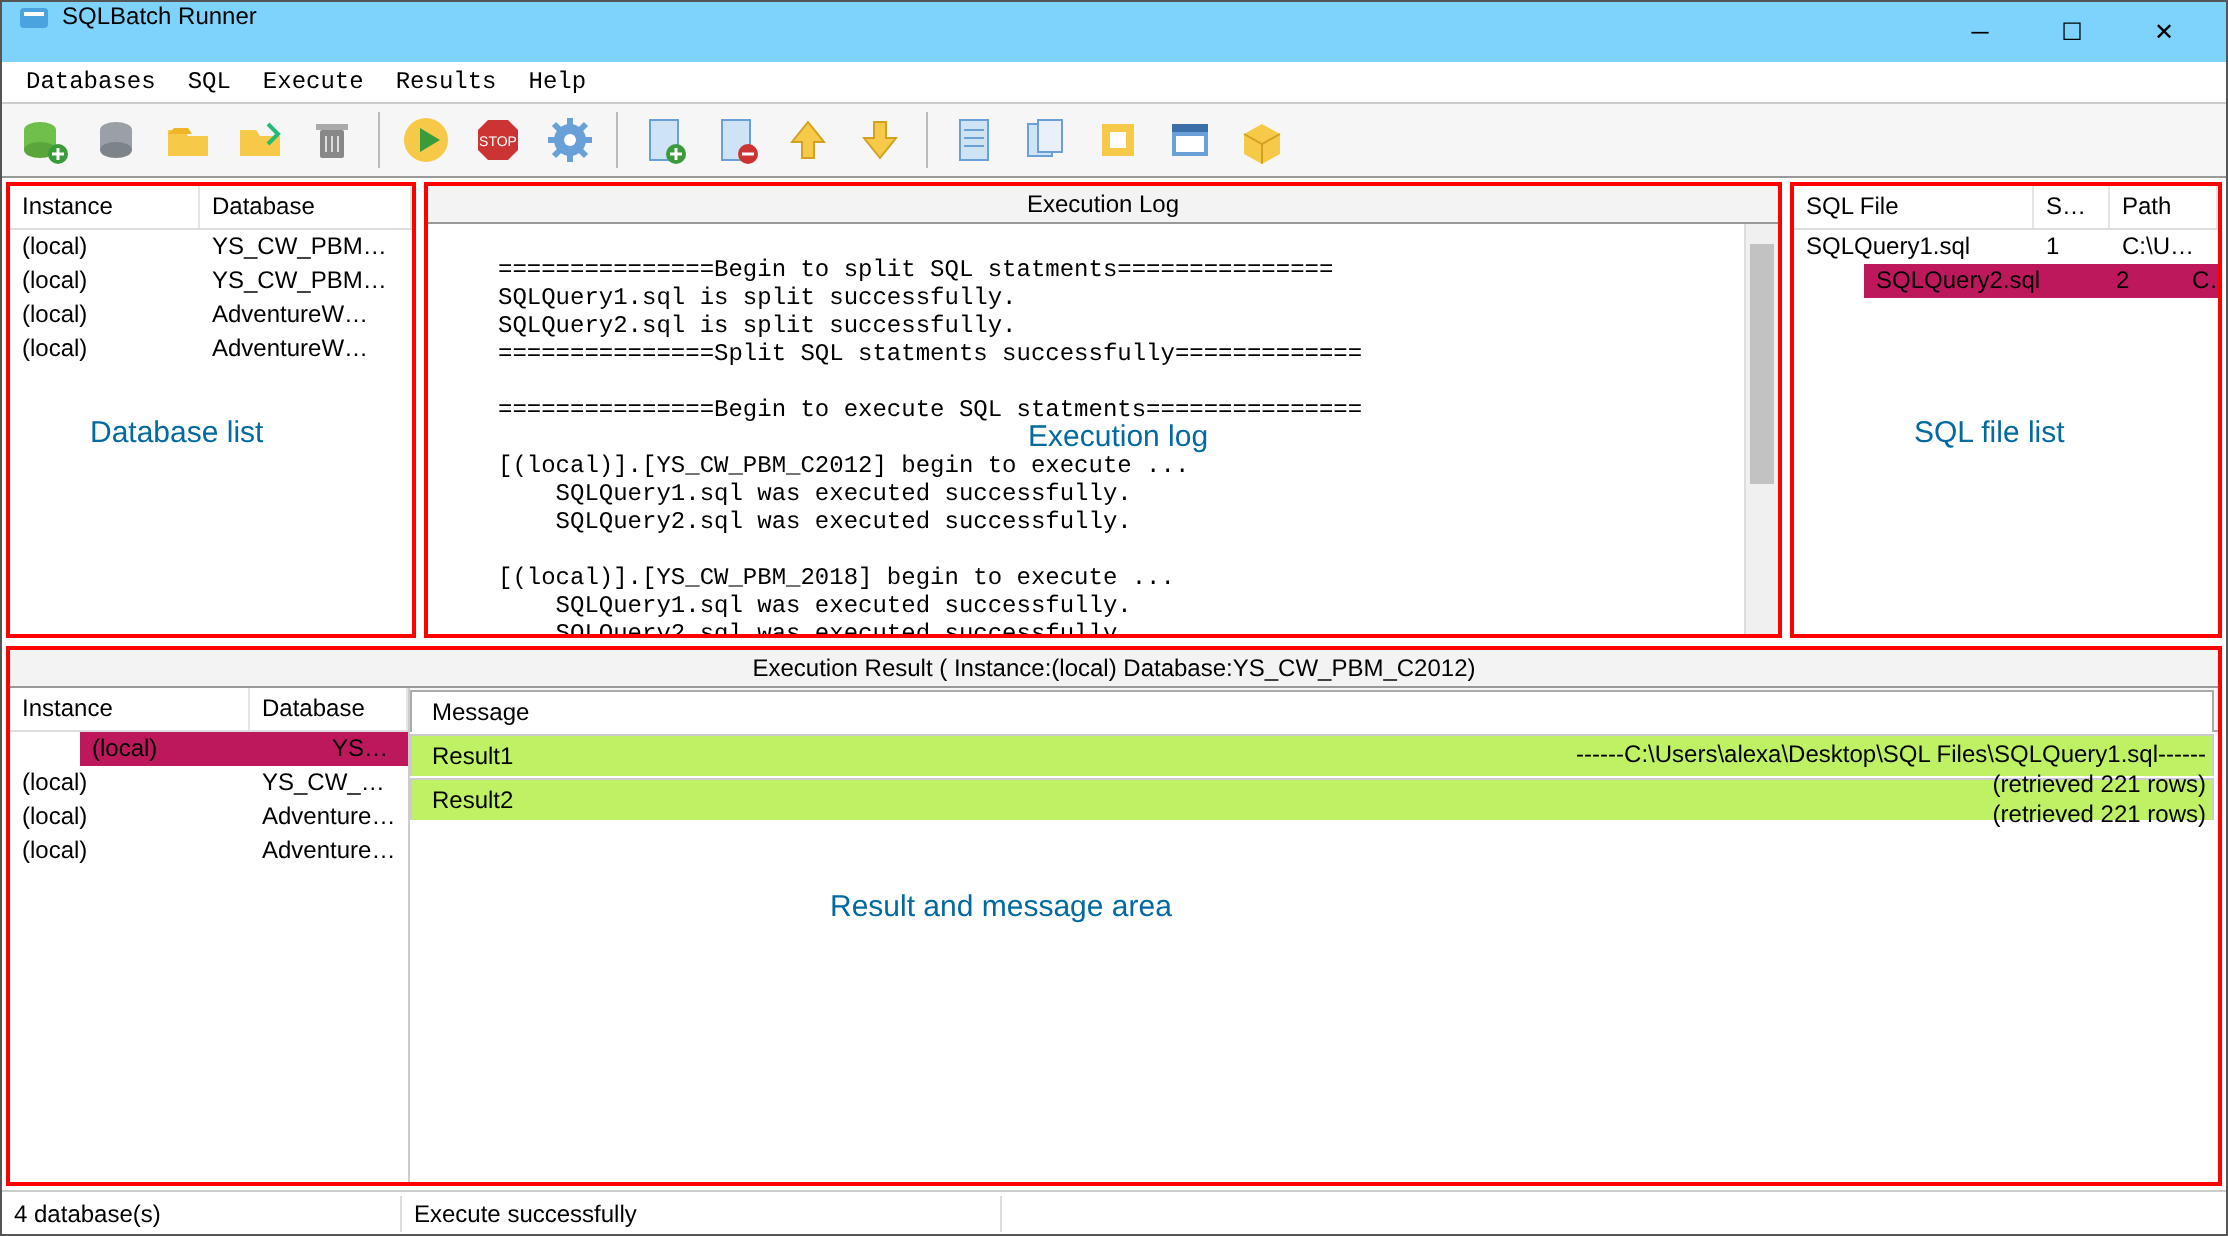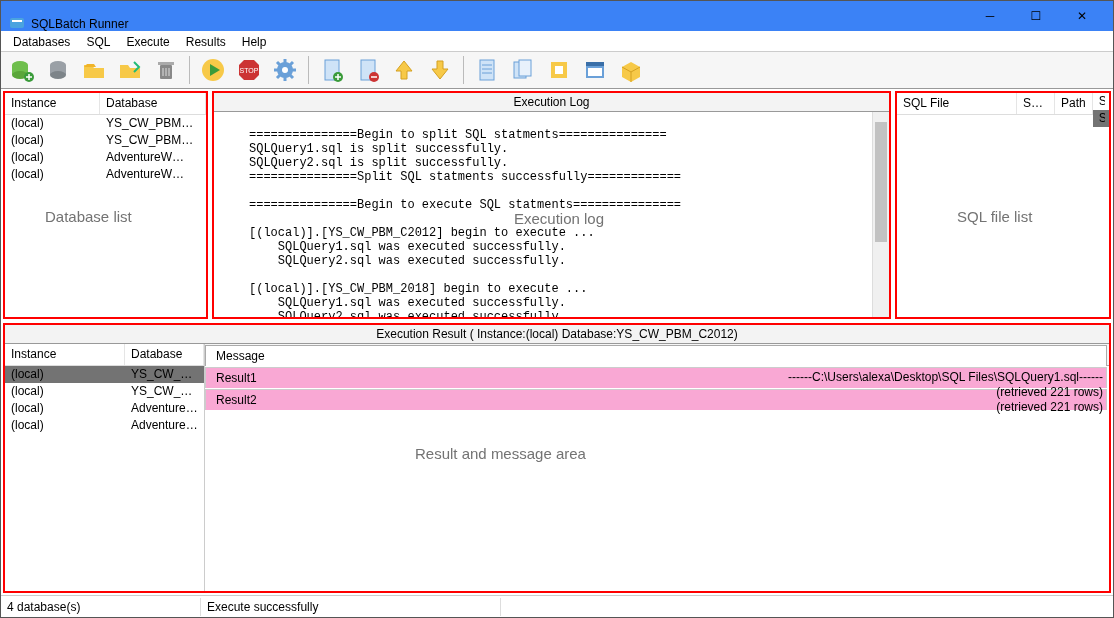--- a/index.html
+++ b/index.html
@@ -1,62 +1,62 @@
 <!DOCTYPE html>
 <html><head>
 <meta charset="utf-8">
 <style>
 * { box-sizing: border-box; margin: 0; padding: 0; }
 body { font-family: "Segoe UI", Tahoma, sans-serif; font-size: 12px; background: #fff; width: 1114px; height: 618px; overflow: hidden; display: flex; flex-direction: column; border: 1px solid #555; }
 
 
-.titlebar { display: flex; align-items: flex-end; height: 30px; padding: 0 8px; background: #3b82f6; }
+.titlebar { display: flex; align-items: flex-start; height: 30px; padding: 0 8px; background: #7dd3fc; }
 .titlebar .appicon { width: 16px; height: 16px; margin-right: 6px; display: inline-flex; }
 .titlebar .title { flex: 1; font-size: 12px; }
 .titlebar .winbtns { display: flex; }
 .titlebar .winbtn { width: 46px; height: 30px; display: flex; align-items: center; justify-content: center; font-family: "Segoe UI Symbol"; cursor: default; }
 
 
-.menubar { display: flex; height: 20px; align-items: flex-end; padding: 0 4px; }
+.menubar { display: flex; height: 20px; align-items: center; padding: 0 4px; font-family: Liberation Mono, monospace; }
 .menubar .menuitem { padding: 2px 8px; cursor: default; }
 
 
 .toolbar { display: flex; height: 38px; align-items: center; border-top: 1px solid #ccc; border-bottom: 1px solid #999; padding: 2px 4px; gap: 2px; background: #f6f6f6; }
 .toolbar .tbtn { width: 34px; height: 34px; display: flex; align-items: center; justify-content: center; border: 1px solid transparent; }
 .toolbar .sep { width: 1px; height: 28px; background: #bbb; margin: 0 4px; }
 
 
 .middle { display: flex; height: 232px; }
 .dbpanel { width: 205px; border: 2px solid red; margin: 2px; position: relative; display: flex; flex-direction: column; }
 .logpanel { flex: 1; border: 2px solid red; margin: 2px; position: relative; display: flex; flex-direction: column; }
-.filepanel { width: 216px; border: 2px solid red; margin: 2px; position: relative; display: flex; }
+.filepanel { width: 216px; border: 2px solid red; margin: 2px; position: relative; display: flex; flex-direction: column; }
 
 .colhdr { display: flex; height: 22px; background: #fff; border-bottom: 1px solid #ddd; }
 .colhdr .col { padding: 3px 6px; border-right: 1px solid #e5e5e5; overflow: hidden; text-overflow: ellipsis; white-space: nowrap; }
 .rows { flex: 1; overflow: hidden; }
 .row { display: flex; height: 17px; align-items: flex-start; }
-.row.selected { background: #737373; }
+.row.selected { background: #be185d; margin-left: 35px; }
 .row .cell { padding: 1px 6px; overflow: hidden; text-overflow: ellipsis; white-space: nowrap; }
 
 .loghdr { text-align: center; font-size: 12px; padding: 2px 0; border-bottom: 1px solid #999; background:#f3f3f3; }
 .logbody { flex: 1; font-family: "Courier New", monospace; font-size: 12px; padding: 2px 4px; overflow: hidden; position: relative; white-space: pre; line-height: 14px; margin-left: 31px; }
 .logbody .scroll { position: absolute; right: 0; top: 0; bottom: 0; width: 17px; background: #f0f0f0; border-left: 1px solid #ddd; }
 .logbody .scroll .thumb { position: absolute; left: 2px; right: 2px; top: 10px; height: 120px; background: #c2c2c2; }
 
-.redlabel { position: absolute; color: #737373; font-size: 15px; font-weight: 400; pointer-events: none; }
+.redlabel { position: absolute; color: #0369a1; font-size: 15px; font-weight: 400; pointer-events: none; }
 
 
 .lower { flex: 1; border: 2px solid red; margin: 2px; display: flex; flex-direction: column; position: relative; }
 .reshdr { text-align: center; padding: 2px 16px; background:#f3f3f3; font-size:12px; border-bottom:1px solid #999;}
 .lowerbody { flex: 1; display: flex; }
 .resdb { width: 200px; border-right: 1px solid #ccc; display: flex; flex-direction: column; }
 .resmain { flex: 1; display: flex; flex-direction: column; }
 .tabs { display: flex; border-bottom: 1px solid #aaa; height: 22px; background:#f6f6f6;flex-direction:column; }
 .tab { padding: 3px 10px; border: 1px solid #aaa; border-bottom: none; margin-right: 2px; margin-top:1px; background: #fff; cursor: default; font-size:12px; }
-.tab.inactive { background: #f9a8d4; border-color:#ccc; }
+.tab.inactive { background: #bef264; border-color:#ccc; }
 .msgbody { flex: 1; padding: 4px 6px; font-size: 12px; line-height: 15px; position: relative; text-align: right; }
 
 .status { height: 22px; border-top: 1px solid #ccc; display: flex; align-items: center; font-size: 12px; }
 .status .sseg { padding: 2px 6px; border-right: 1px solid #ddd; }
 
 svg { display:block; }
 </style>
 </head>
 <body>
 

